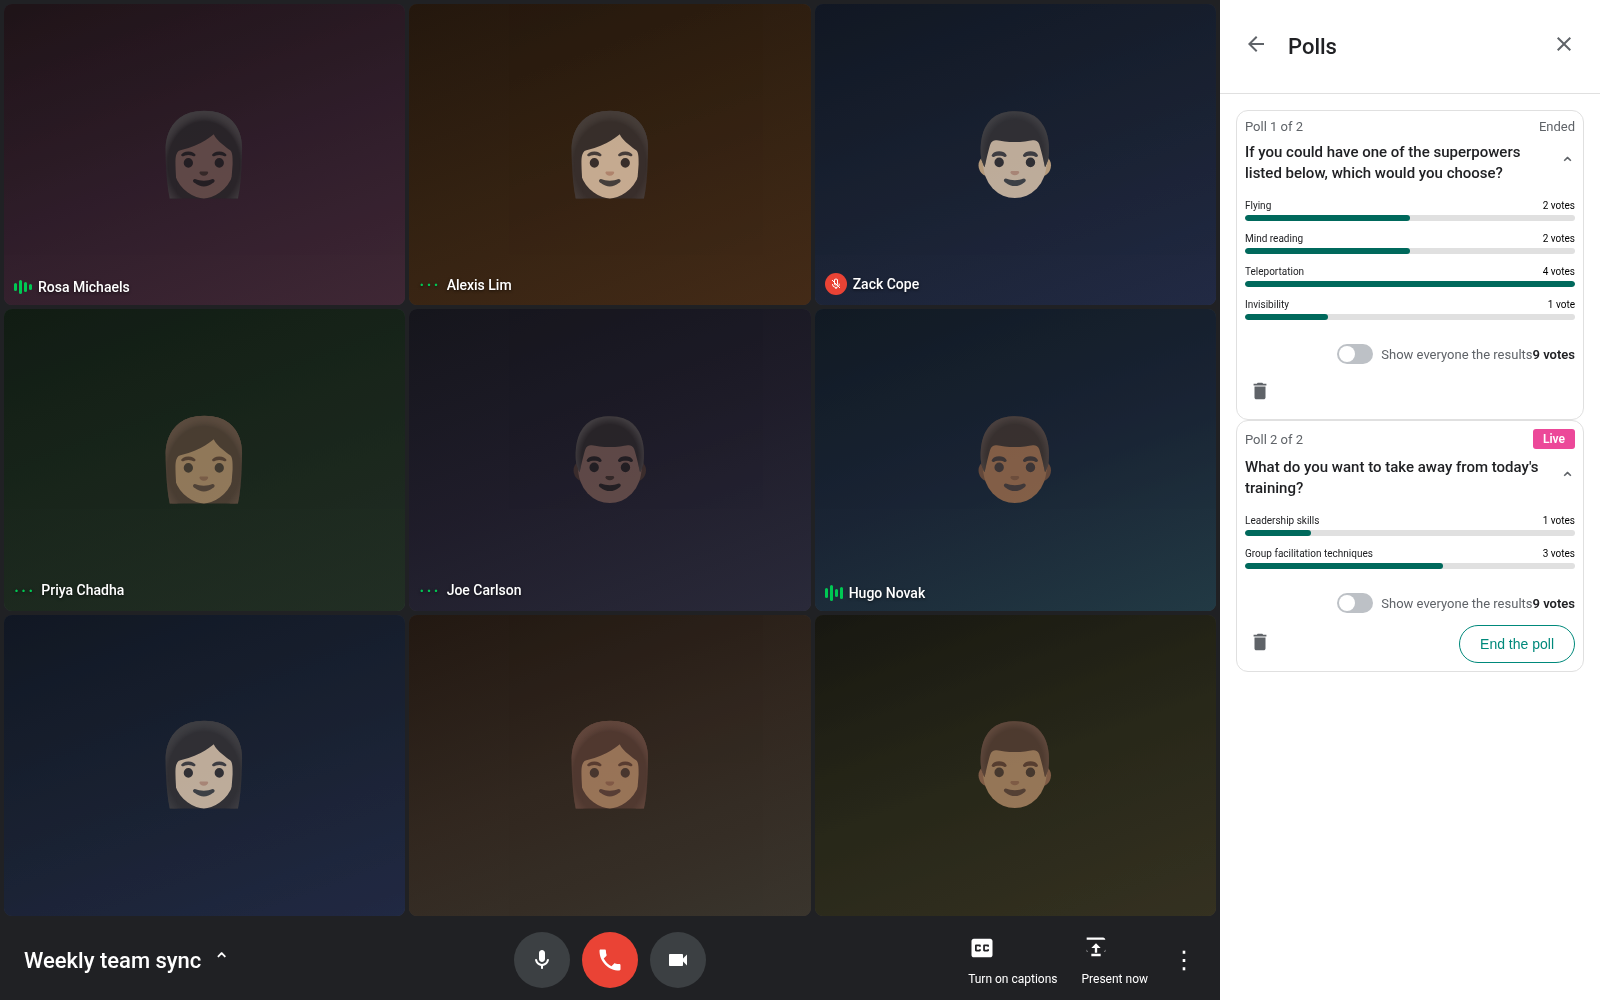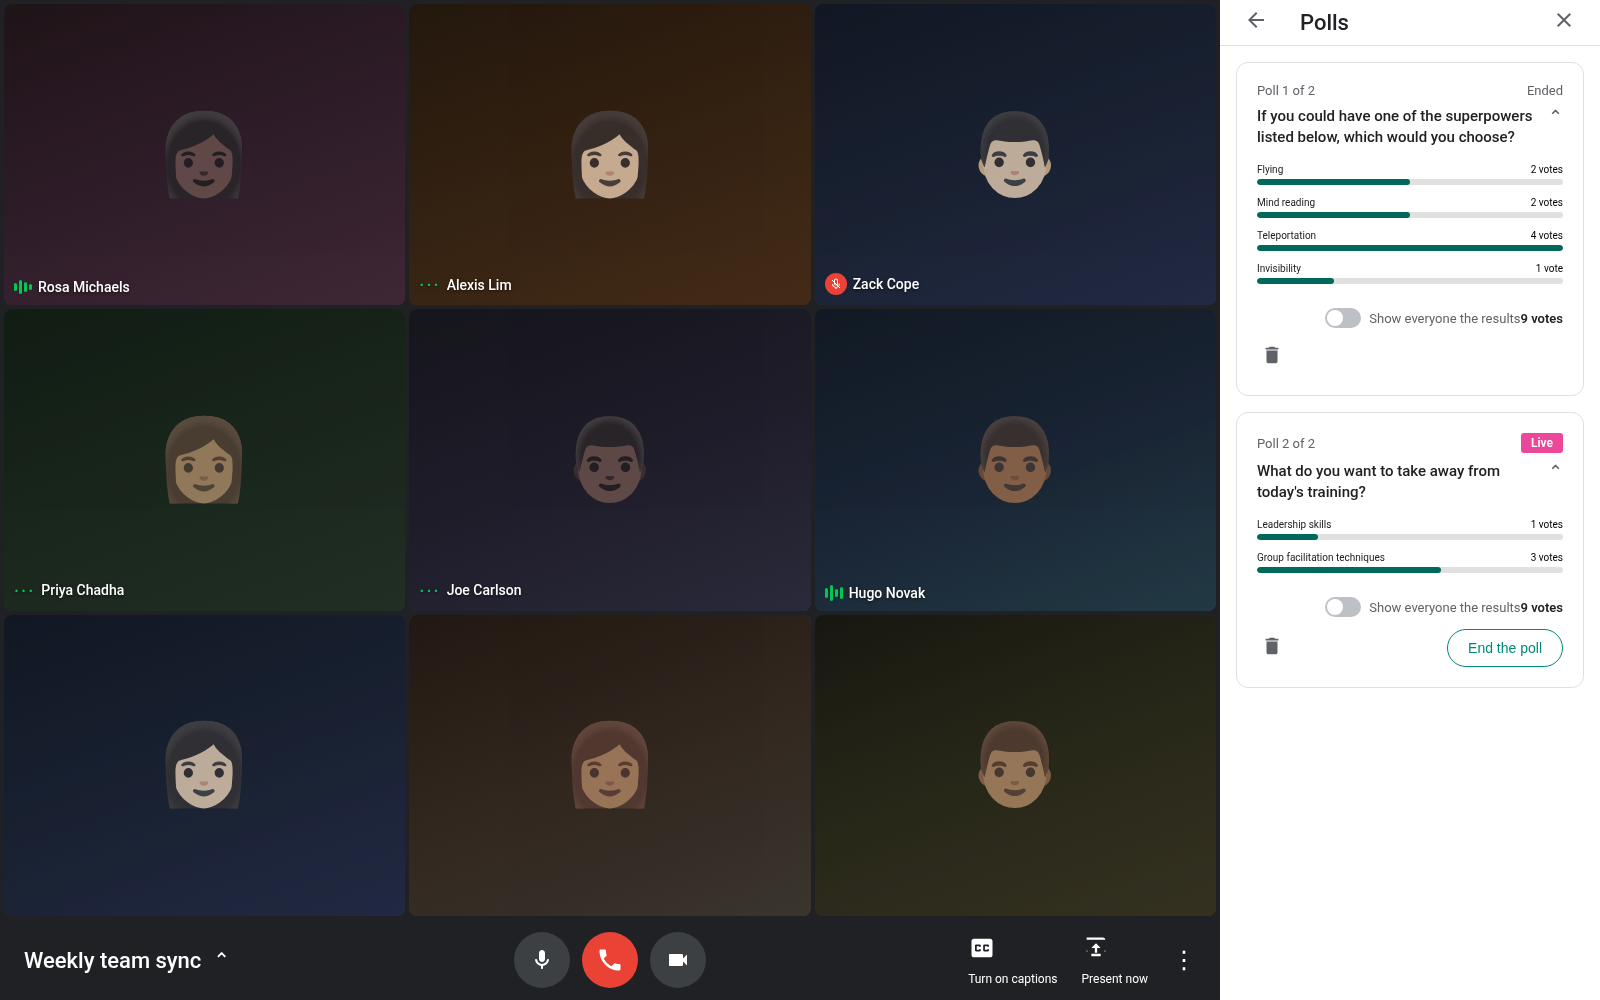--- a/index.html
+++ b/index.html
@@ -187,23 +187,23 @@
       width: 380px;
       background: #fff;
       display: flex;
       flex-direction: column;
       overflow: hidden;
     }
 
     .polls-header {
       display: flex;
       align-items: center;
-      padding: 4px 20px;
+      padding: 28px 20px;
       border-bottom: 1px solid #e0e0e0;
-      gap: 28px;
+      gap: 16px;
     }
 
     .polls-back-btn {
       background: none;
       border: none;
       cursor: pointer;
       font-size: 20px;
       color: #5f6368;
       padding: 4px;
     }
@@ -227,22 +227,21 @@
     .polls-content {
       flex: 1;
       overflow-y: auto;
       padding: 16px;
     }
 
     
     .poll-card {
       border: 1px solid #e0e0e0;
       border-radius: 12px;
-      padding: 20px;
-      margin-bottom: 16px;
+      padding: 8px;
     }
 
     .poll-card-header {
       display: flex;
       align-items: center;
       justify-content: space-between;
       margin-bottom: 8px;
     }
 
     .poll-counter {
@@ -259,21 +258,21 @@
       background: #ec4899;
       color: white;
       font-size: 12px;
       font-weight: 600;
       padding: 3px 10px;
       border-radius: 3px;
     }
 
     .poll-question-row {
       display: flex;
-      align-items: flex-start;
+      align-items: center;
       justify-content: space-between;
       margin-bottom: 16px;
     }
 
     .poll-question {
       font-size: 15px;
       font-weight: 500;
       color: #202124;
       line-height: 1.4;
       flex: 1;

